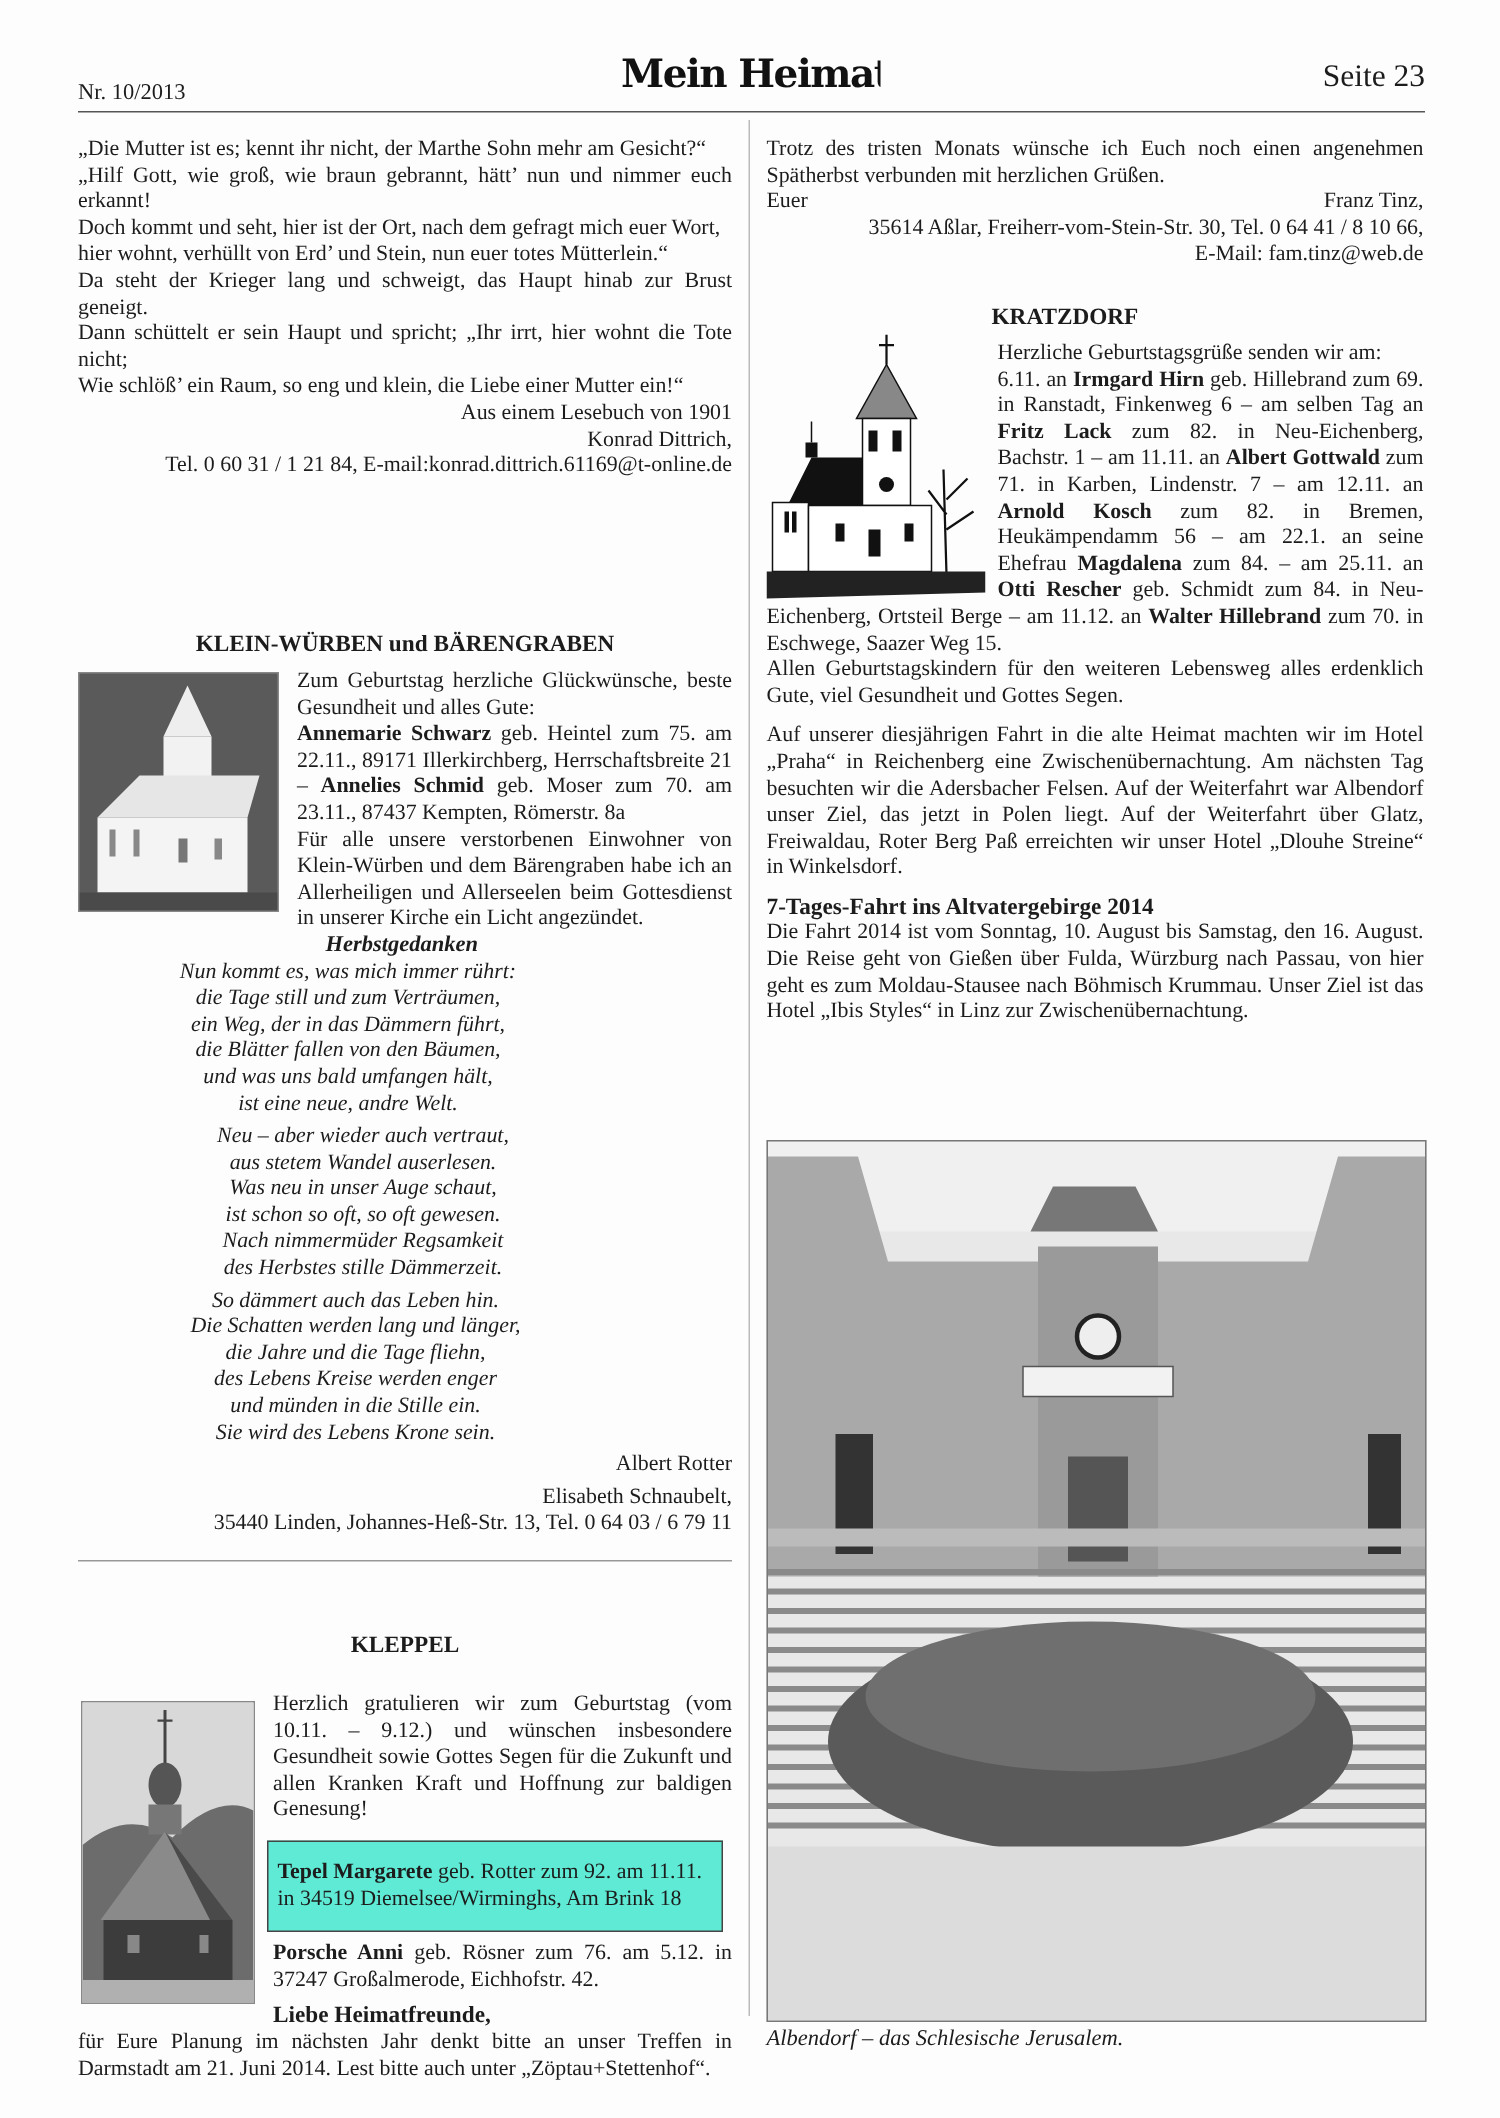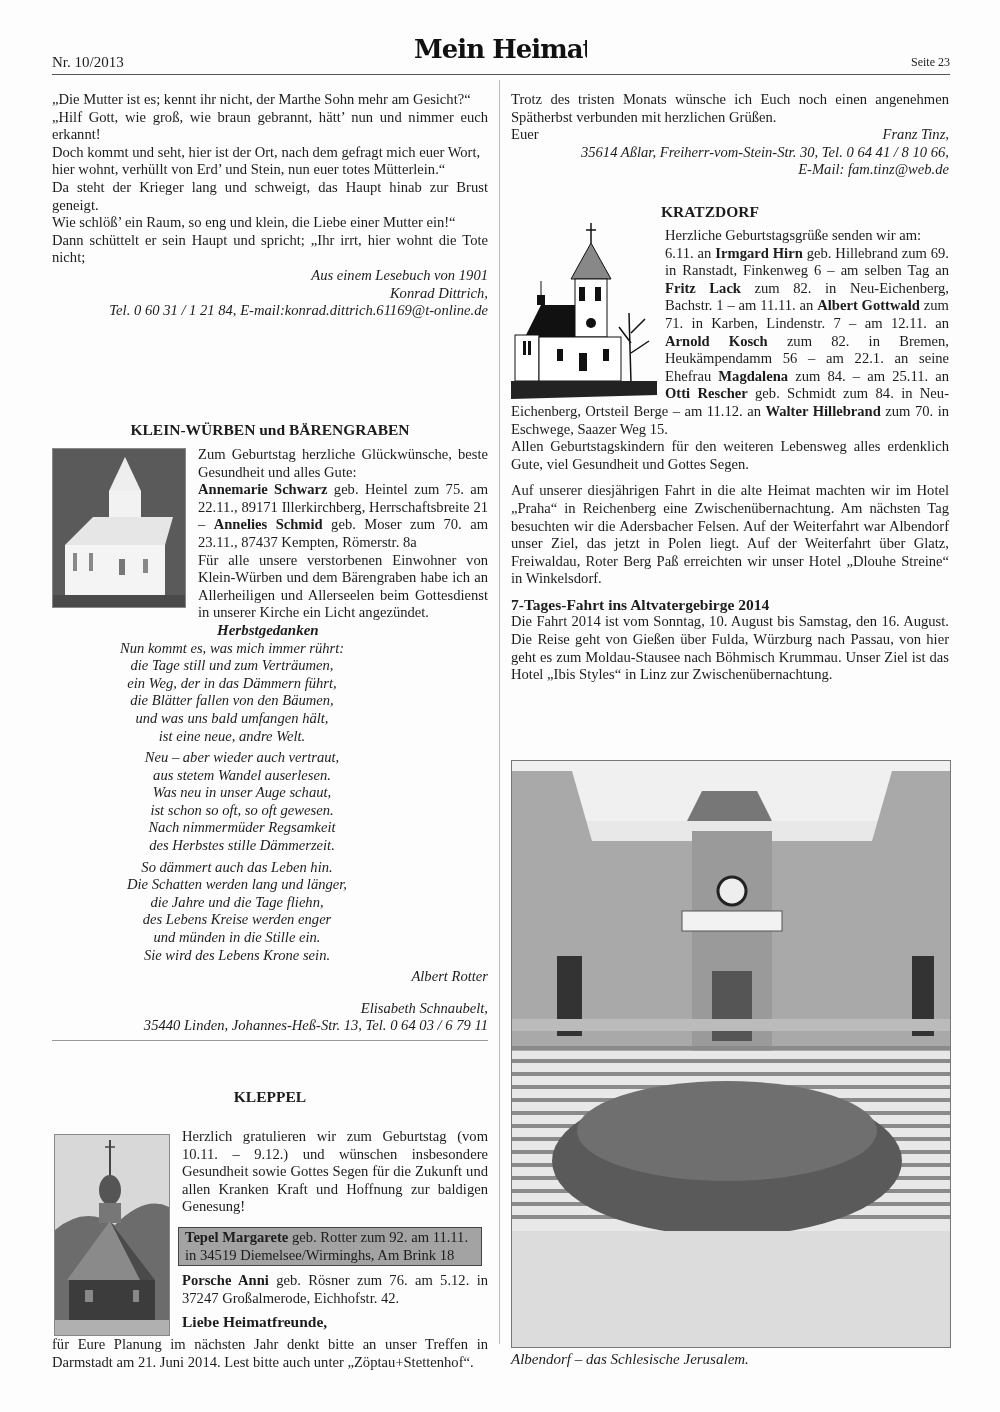--- a/index.html
+++ b/index.html
@@ -1,34 +1,34 @@
 <!DOCTYPE html>
 <html><head>
 <meta charset="utf-8">
 <style>
   html,body{margin:0;padding:0;}
   body{width:1000px;height:1412px;background:#fdfdfd;position:relative;overflow:hidden;
        font-family:"Liberation Serif","DejaVu Serif",serif;color:#1c1c1c;font-size:14.6px;line-height:17.6px;}
   .hdr-left{position:absolute;left:52px;top:54px;font-size:15px;}
-  .hdr-right{position:absolute;right:50px;top:54px;font-size:12px;text-align:center;}
+  .hdr-right{position:absolute;right:50px;top:42px;font-size:21px;text-align:center;}
   .masthead{position:absolute;left:412px;top:30px;width:175px;height:36px;}
   .rule{position:absolute;left:52px;right:50px;top:74px;border-top:1.5px solid #555;}
   .col{position:absolute;}
   .left{left:52px;width:436px;}
   .right{left:511px;width:438px;}
   .vrule{position:absolute;left:499px;top:80px;height:1264px;border-left:1px solid #bbb;}
   p{margin:0;text-align:justify;}
   .r{text-align:right;}
-  .i{font-style:italic;}
+  .i{}
   b{font-weight:bold;}
   h3{margin:0;font-size:15.5px;font-weight:bold;text-align:center;line-height:19px;}
   .sub{font-weight:bold;font-style:italic;font-size:15px;}
   .poem div{text-align:center;font-style:italic;}
   .stanza{margin-bottom:4px;}
-  .box{border:1.5px solid #444;background:#a3a3a3;padding:1px 6px;}
+  .box{border:1.5px solid #444;background:#5eead4;padding:12px 6px;}
   .float{float:left;}
   .photo{position:absolute;left:511px;top:760px;width:438px;height:586px;border:1px solid #777;background:#cfcfcf;overflow:hidden;}
   .caption{position:absolute;left:511px;top:1351px;font-style:italic;font-size:15px;}
   svg{display:block;}
 </style>
 </head>
 <body>
 
 <div class="hdr-left">Nr. 10/2013</div>
 <div class="masthead">
@@ -39,22 +39,22 @@
 <div class="hdr-right">Seite 23</div>
 <div class="rule"></div>
 <div class="vrule"></div>
 
 <div class="col left" style="top:91px;">
   <p>„Die Mutter ist es; kennt ihr nicht, der Marthe Sohn mehr am Gesicht?“</p>
   <p>„Hilf Gott, wie groß, wie braun gebrannt, hätt’ nun und nimmer euch erkannt!</p>
   <p>Doch kommt und seht, hier ist der Ort, nach dem gefragt mich euer Wort,</p>
   <p>hier wohnt, verhüllt von Erd’ und Stein, nun euer totes Mütterlein.“</p>
   <p>Da steht der Krieger lang und schweigt, das Haupt hinab zur Brust geneigt.</p>
+  <p>Dann schüttelt er sein Haupt und spricht; „Ihr irrt, hier wohnt die Tote nicht;</p>
   <p>Wie schlöß’ ein Raum, so eng und klein, die Liebe einer Mutter ein!“</p>
-  <p>Dann schüttelt er sein Haupt und spricht; „Ihr irrt, hier wohnt die Tote nicht;</p>
   <p class="r i">Aus einem Lesebuch von 1901</p>
   <p class="r i">Konrad Dittrich,</p>
   <p class="r i">Tel. 0 60 31 / 1 21 84, E-mail:konrad.dittrich.61169@t-online.de</p>
 </div>
 
 <div class="col left" style="top:420px;">
   <h3>KLEIN-WÜRBEN und BÄRENGRABEN</h3>
   <div style="margin-top:7px;">
     <div class="float" style="width:132px;height:158px;margin:2px 12px 4px 0;background:#6d6d6d;border:1px solid #888;">
       <svg width="132" height="158" viewBox="0 0 132 158">
@@ -99,21 +99,21 @@
     <div class="stanza" style="margin-left:10px;">
       <div>So dämmert auch das Leben hin.</div>
       <div>Die Schatten werden lang und länger,</div>
       <div>die Jahre und die Tage fliehn,</div>
       <div>des Lebens Kreise werden enger</div>
       <div>und münden in die Stille ein.</div>
       <div>Sie wird des Lebens Krone sein.</div>
     </div>
   </div>
   <p class="r i">Albert Rotter</p>
-  <p class="r i" style="margin-top:14px;">Elisabeth Schnaubelt,</p>
+  <p class="r i" style="margin-top:4px;">Elisabeth Schnaubelt,</p>
   <p class="r i">35440 Linden, Johannes-Heß-Str. 13, Tel. 0 64 03 / 6 79 11</p>
 </div>
 
 <div style="position:absolute;left:52px;top:1040px;width:436px;border-top:1px solid #999;"></div>
 
 <div class="col left" style="top:1087px;">
   <h3>KLEPPEL</h3>
   <div style="margin-top:22px;">
     <div class="float" style="width:114px;height:200px;margin:6px 12px 0 2px;border:1px solid #888;">
       <svg width="114" height="200" viewBox="0 0 114 200">

